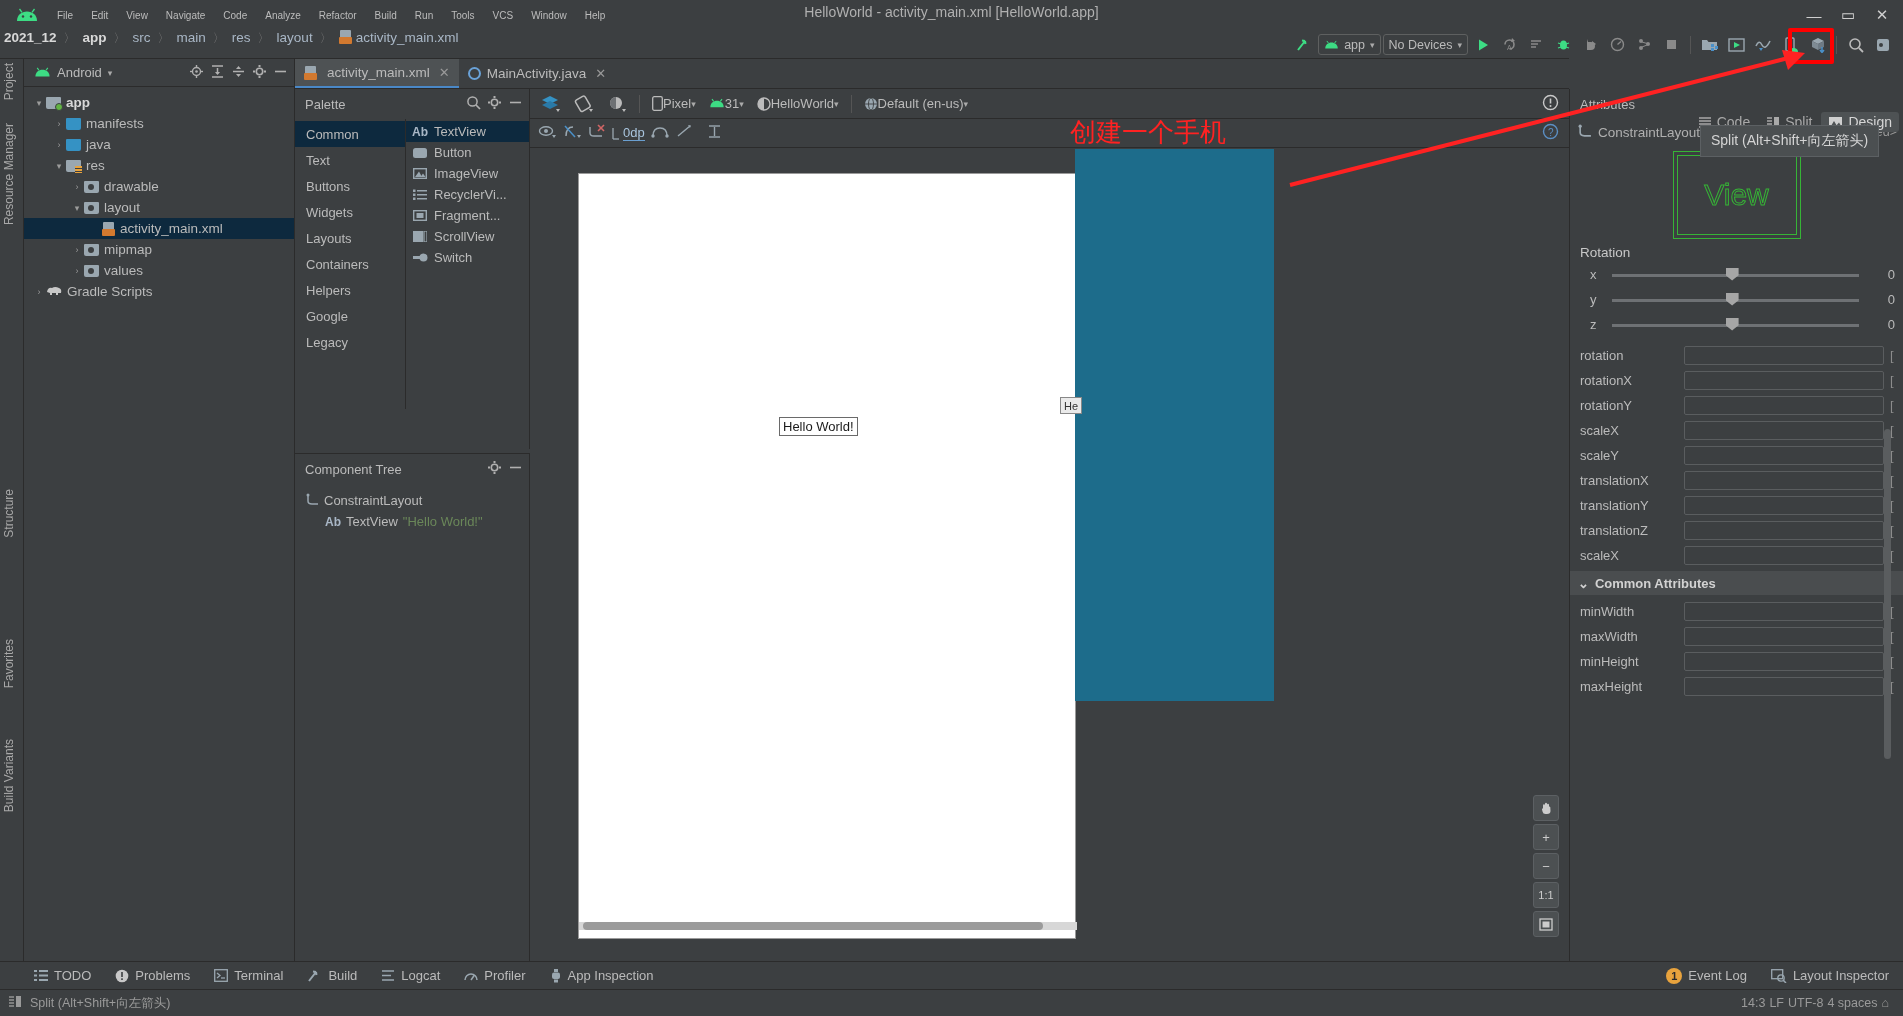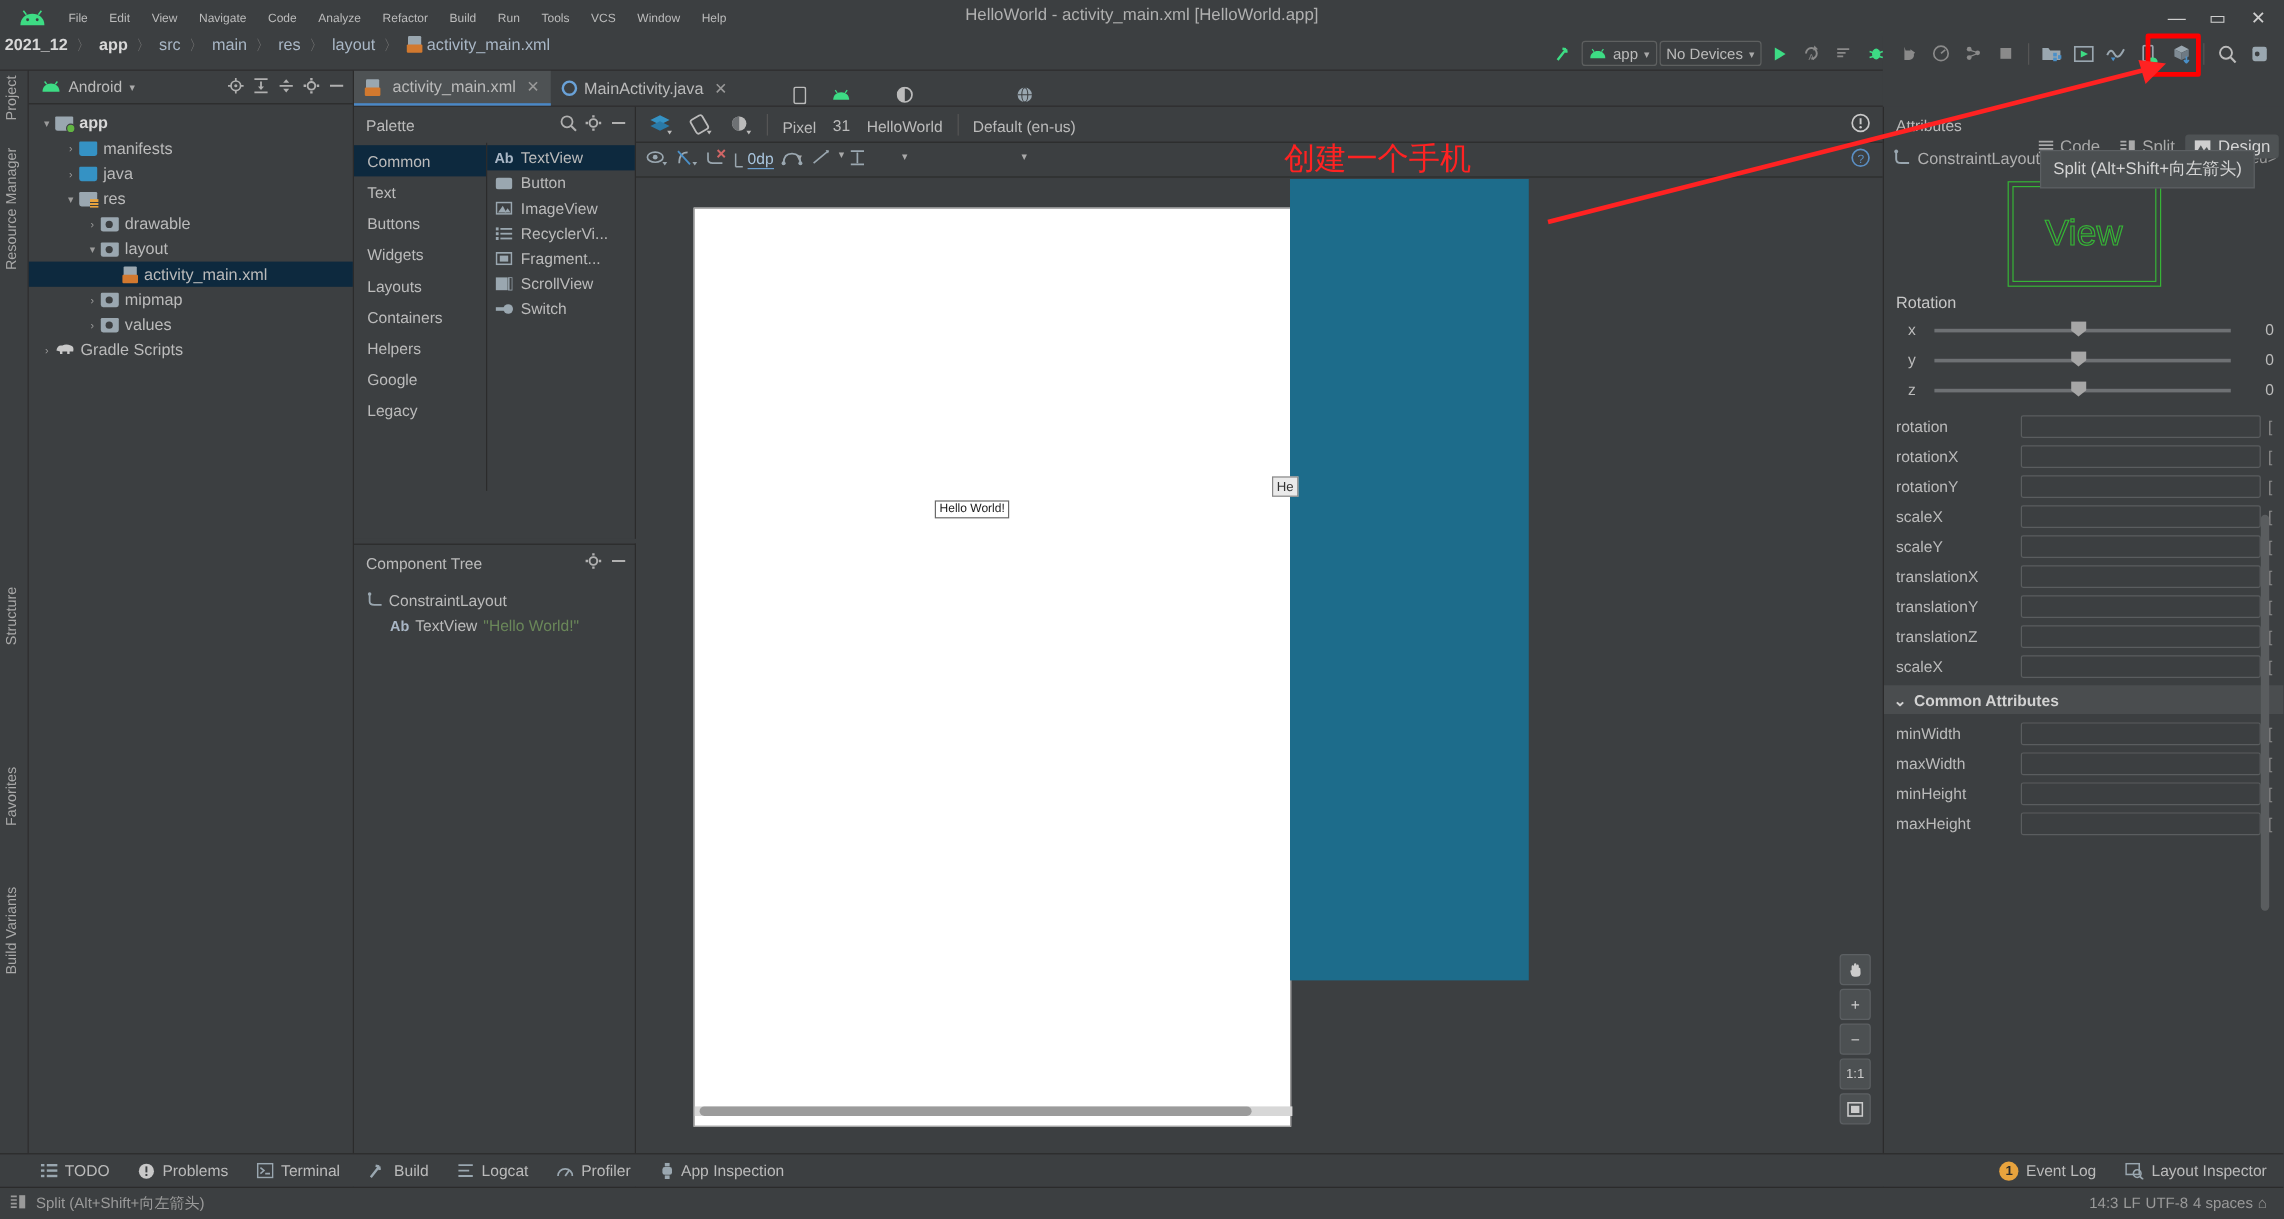--- a/index.html
+++ b/index.html
@@ -161,41 +161,41 @@
 
   
   .surface {
     position: absolute; left: 530px; top: 89px; width: 1039px; height: 900px;
     background: #3c3f41;
   }
   .surf-toolbar {
     height: 30px; display: flex; align-items: center; gap: 3px; padding-left: 6px;
     border-bottom: 1px solid #2b2b2b;
   }
-  .sbtn { display: flex; align-items: center; gap: 12px; padding: 2px 5px; border-radius: 3px;
-    font-size: 13px; color: #bbb; flex-direction: column; }
+  .sbtn { display: flex; align-items: center; gap: 0; padding: 2px 5px; border-radius: 3px;
+    font-size: 13px; color: #bbb; }
   .caret { font-size: 9px; color: #aaa; }
   .surf-toolbar2 {
     height: 29px; display: flex; align-items: center; gap: 6px; padding-left: 8px;
     border-bottom: 1px solid #2b2b2b;
   }
   .canvas {
     position: absolute; left: 0; top: 60px; width: 1039px; height: 840px;
     background: #3c3f41; overflow: hidden;
   }
   .phone {
     position: absolute; left: 48px; top: 24px; width: 498px; height: 766px;
     background: #ffffff; border: 1px solid #9a9a9a;
   }
   .hello {
     position: absolute; left: 200px; top: 243px; padding: 1px 3px;
-    border: 1px solid #6a6a6a; color: #1a1a1a; font-size: 10px; background: #fff;
+    border: 1px solid #6a6a6a; color: #1a1a1a; font-size: 13px; background: #fff;
   }
   .bluepanel {
-    position: absolute; left: 545px; top: 0; width: 199px; height: 668px;
+    position: absolute; left: 545px; top: 0; width: 199px; height: 552px;
     background: #1d6c8b;
     padding-left: 44px;
   }
   .blue-chip {
     position: absolute; left: -15px; top: 248px; width: 22px; height: 17px;
     background: #eaeaea; border: 1px solid #888; font-size: 11px; color: #333;
     display: flex; align-items: center; justify-content: center; overflow: hidden;
   }
   .hscroll {
     position: absolute; left: 0; bottom: 8px; width: 498px; height: 8px; background: #d7d7d7;

